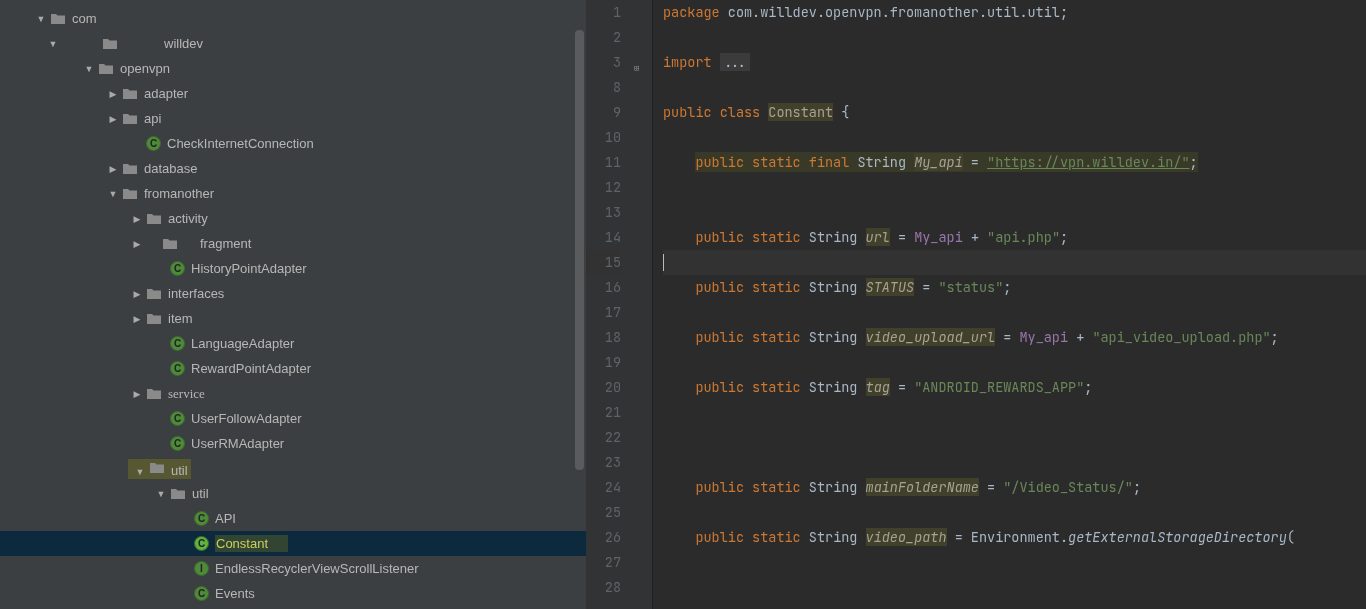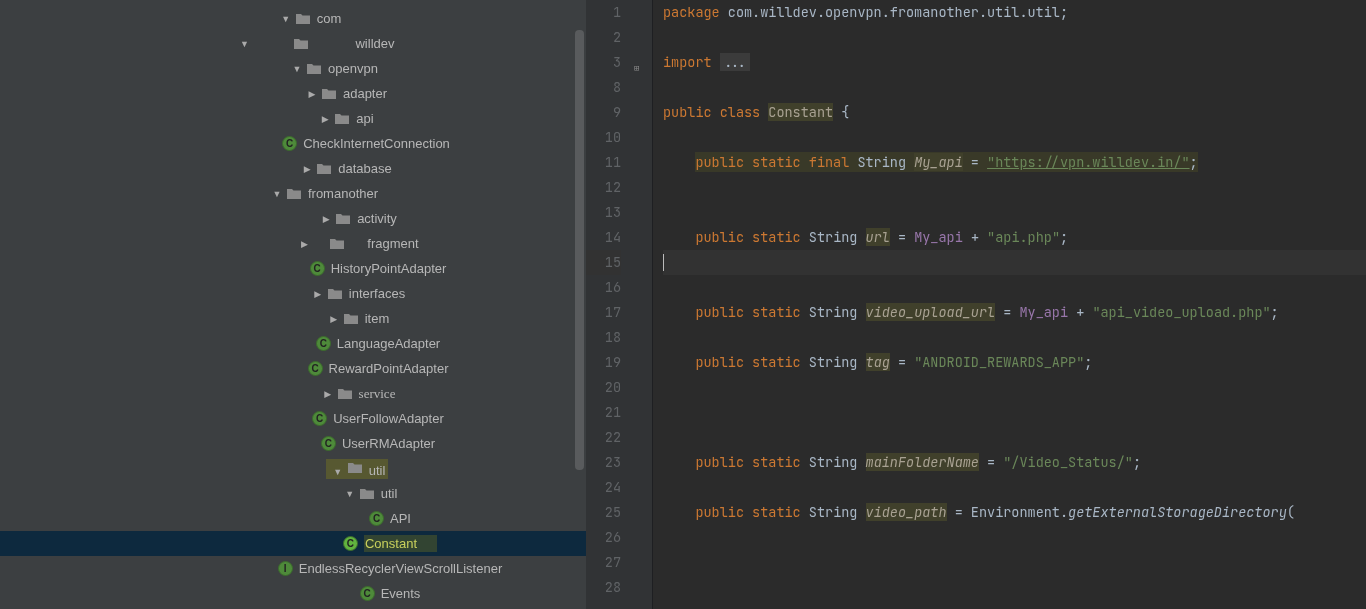--- a/index.html
+++ b/index.html
@@ -29,21 +29,20 @@
     background: #595b5d;
     border-radius: 4px;
   }
   .tree-content { padding-top: 6px; }
   .tree-row {
     display: flex;
     align-items: center;
     height: 25px;
     cursor: pointer;
     white-space: nowrap;
-    justify-content: center;
   }
   .tree-row.selected { background: #0d293e; color:#fff; }
   .chev {
     width: 18px;
     display: inline-flex;
     justify-content: center;
     font-size: 10px;
     color: #aaa;
   }
   .chev.down::before { content:"▼"; font-size:9px;}
@@ -181,21 +180,21 @@
       </div>
       <div class="tree-row" style="padding-left: 104px;">
         <span class="chev right"></span>
         <span class="ficon folder">
           <svg viewBox="0 0 16 14">
             <path d="M1 2h5l1.5 1.5H15V12H1z"></path>
           </svg>
         </span>
         <span class="tree-label">database</span>
       </div>
-      <div class="tree-row" style="padding-left: 60px;">
+      <div class="tree-row" style="padding-left: 104px;">
         <span class="chev down"></span>
         <span class="ficon folder">
           <svg viewBox="0 0 16 14">
             <path d="M1 2h5l1.5 1.5H15V12H1z"></path>
           </svg>
         </span>
         <span class="tree-label">fromanother</span>
       </div>
       <div class="tree-row" style="padding-left: 128px;">
         <span class="chev right"></span>
@@ -343,20 +342,21 @@
     <div class="code-line"></div>
     <div class="code-line"><span class="kw">import</span> <span style="background:#3b3b3b;padding:0 3px">...</span></div>
     <div class="code-line"></div>
     <div class="code-line"><span class="kw">public class</span> <span class="hl-id2">Constant</span> <span>{</span></div>
     <div class="code-line"></div>
     <div class="code-line">    <span class="hl-api-block"><span class="kw">public static final</span> <span class="type">String</span> <span class="hl-id">My_api</span><span> = </span><span class="strurl">"https://vpn.willdev.in/"</span>;</span></div>
     <div class="code-line"></div>
     <div class="code-line"></div>
     <div class="code-line">    <span class="kw">public static</span> <span class="type">String</span> <span class="hl-id">url</span><span> = </span><span class="field">My_api</span> + <span class="str">"api.php"</span>;</div>
     <div class="code-line caret-line"><span class="caret"></span></div>
+    <div class="code-line">    <span class="kw">public static</span> <span class="type">String</span> <span class="hl-id">STATUS</span> = <span class="str">"status"</span>;</div>
     <div class="code-line"></div>
     <div class="code-line">    <span class="kw">public static</span> <span class="type">String</span> <span class="hl-id">video_upload_url</span> = <span class="field">My_api</span> + <span class="str">"api_video_upload.php"</span>;</div>
     <div class="code-line"></div>
     <div class="code-line">    <span class="kw">public static</span> <span class="type">String</span> <span class="hl-id">tag</span> = <span class="str">"ANDROID_REWARDS_APP"</span>;</div>
     <div class="code-line"></div>
     <div class="code-line"></div>
     <div class="code-line"></div>
     <div class="code-line">    <span class="kw">public static</span> <span class="type">String</span> <span class="hl-id">mainFolderName</span> = <span class="str">"/Video_Status/"</span>;</div>
     <div class="code-line"></div>
     <div class="code-line">    <span class="kw">public static</span> <span class="type">String</span> <span class="hl-id">video_path</span> = Environment.<span class="method">getExternalStorageDirectory</span>(</div>

